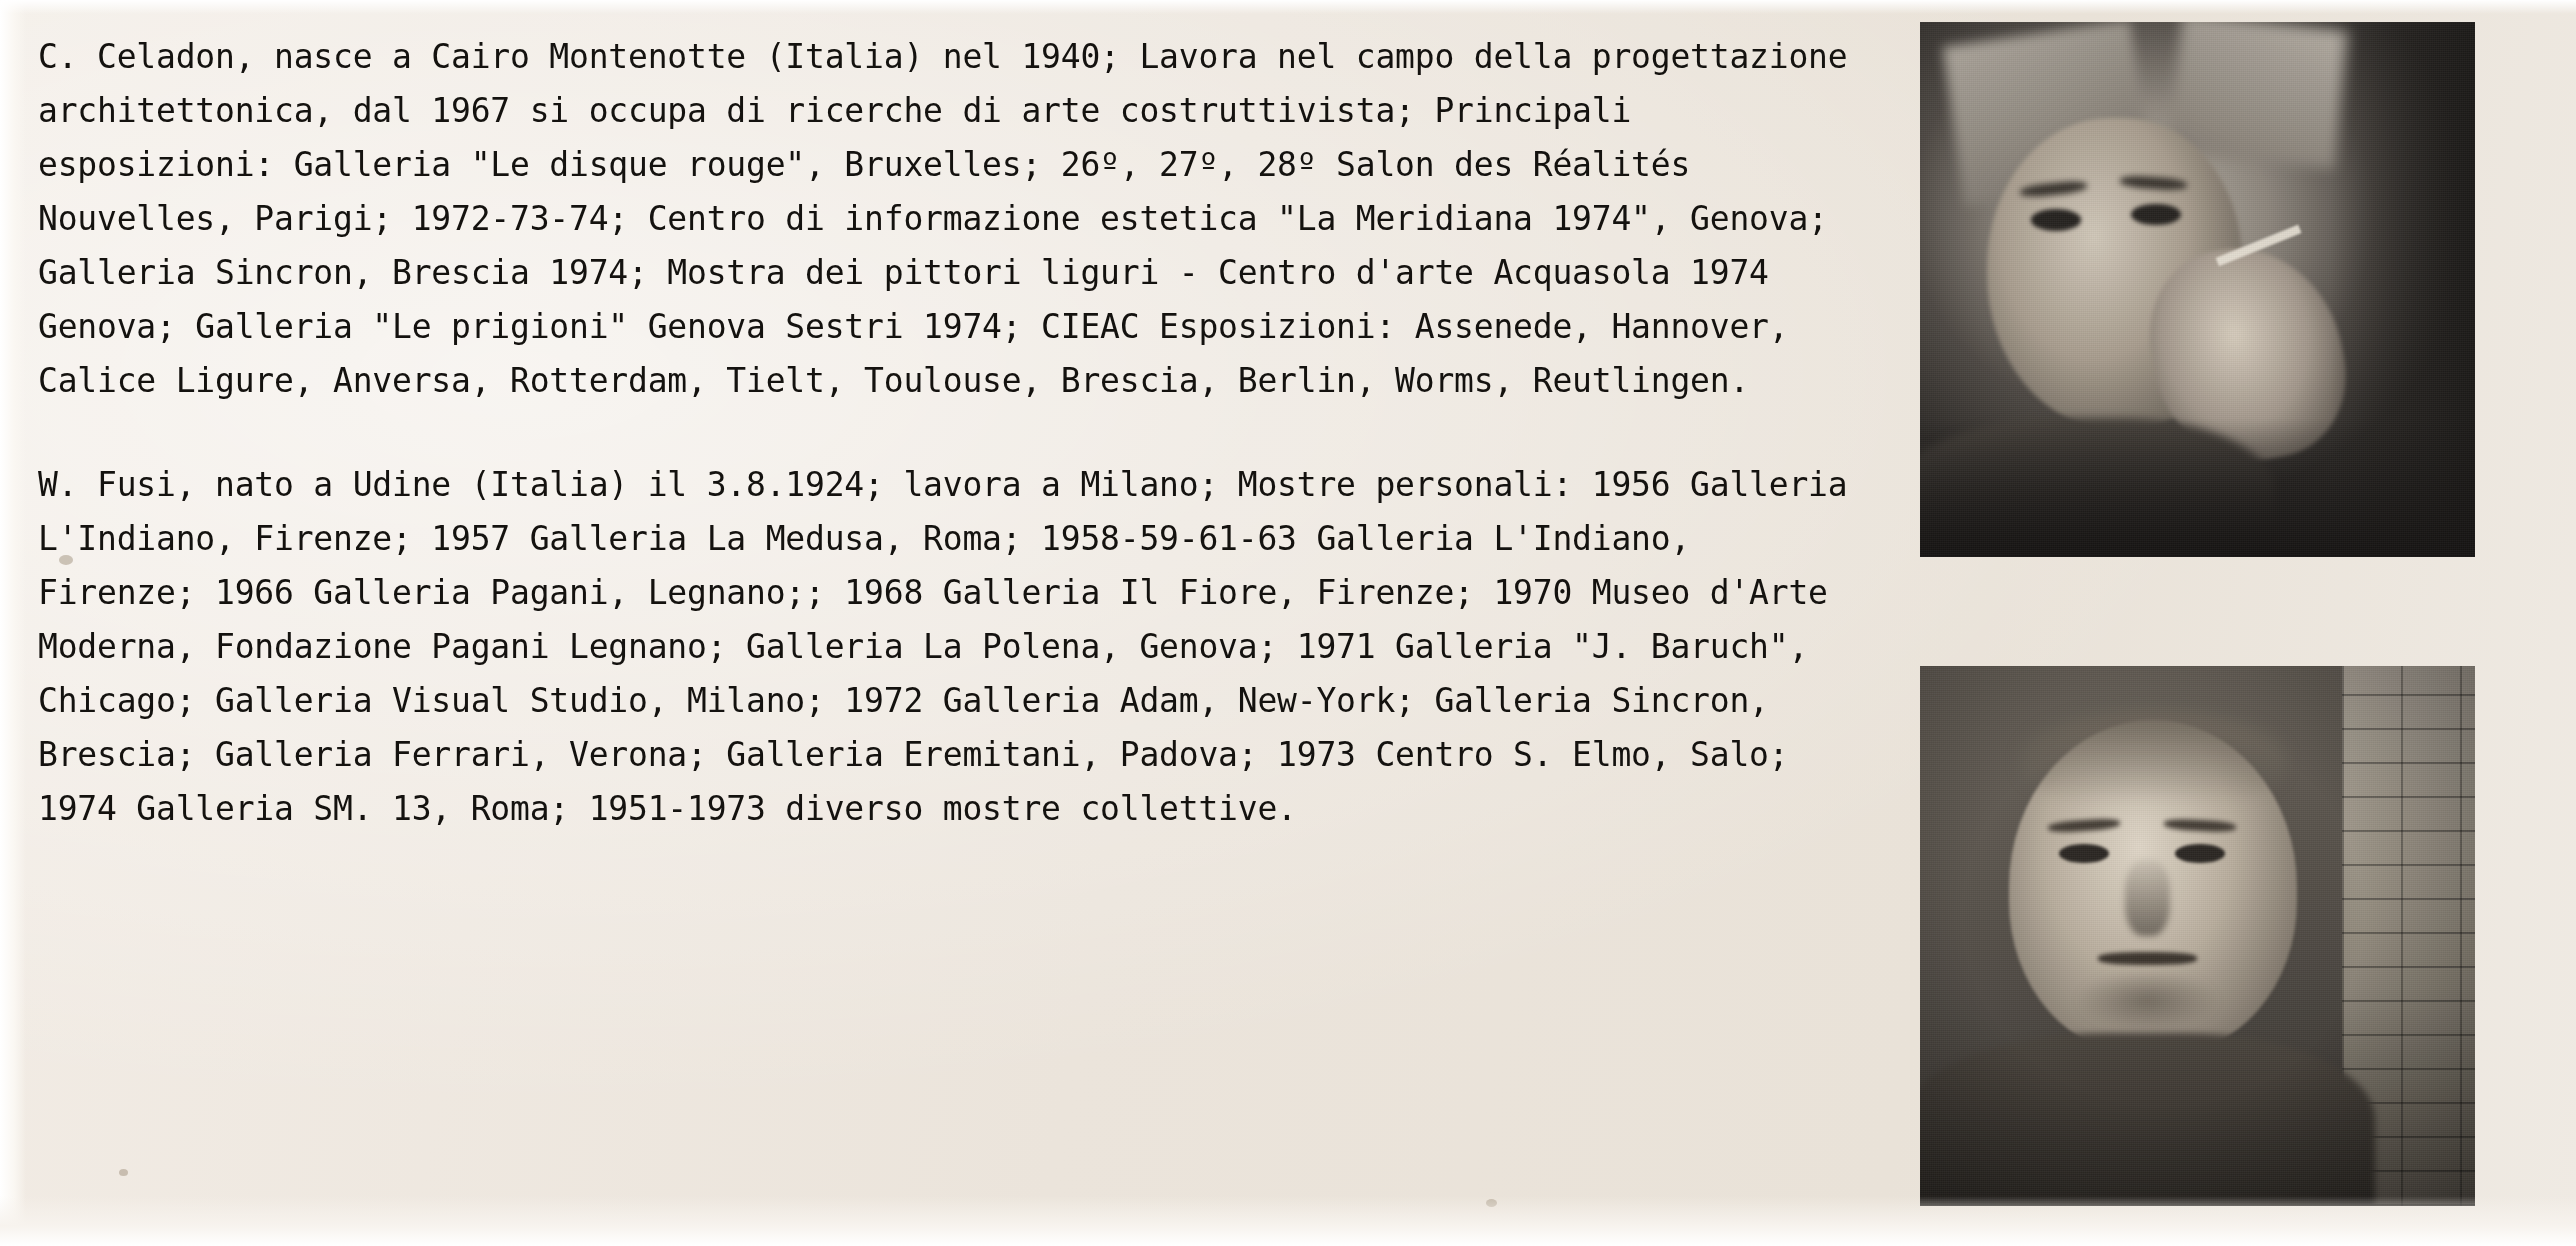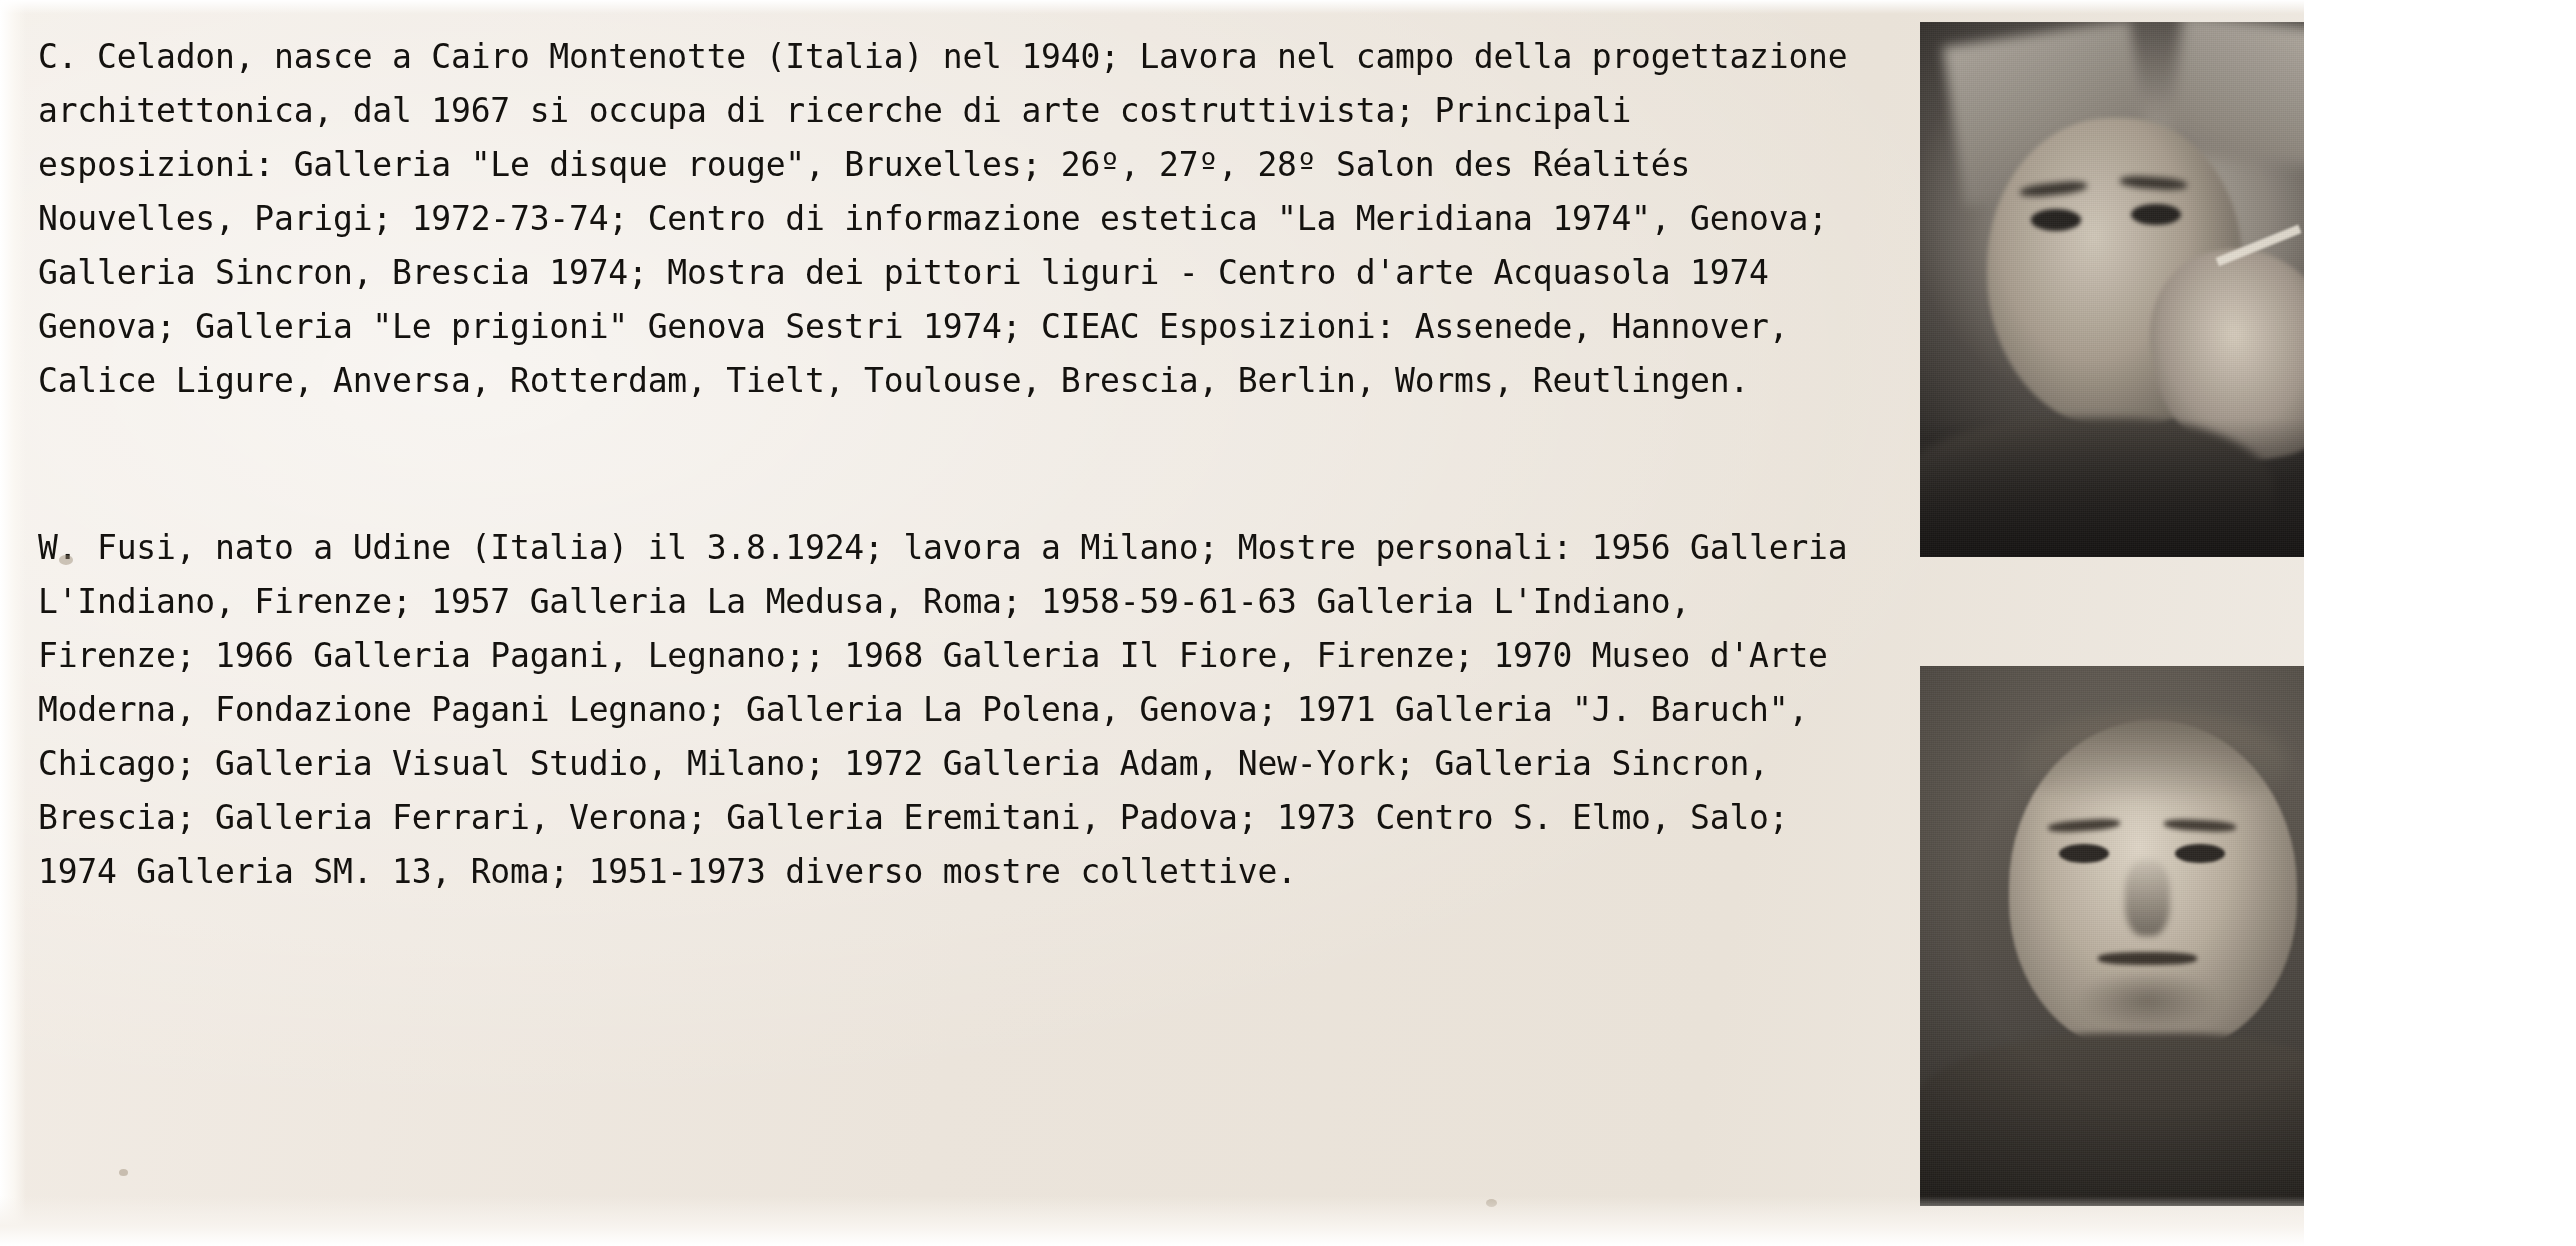--- a/index.html
+++ b/index.html
@@ -5,21 +5,21 @@
   html, body {
     margin: 0;
     padding: 0;
     background: #ffffff;
   }
   body {
     font-family: "DejaVu Sans Mono", monospace;
   }
   .page {
     position: relative;
-    width: 2304px;
+    width: 2576px;
     height: 1246px;
     background: #0f766e;
     overflow: hidden;
   }
   
   .paper-tint {
     position: absolute;
     inset: 0;
     background:
       radial-gradient(ellipse at 20% 30%, rgba(255,255,255,0.55), rgba(255,255,255,0) 60%),
@@ -57,21 +57,21 @@
 
   .bio {
     color: #14120f;
     font-size: 33px;
     line-height: 54px;
     letter-spacing: -0.2px;
     white-space: pre-wrap;
     word-break: break-word;
   }
   .bio.second {
-    margin-top: 113px;
+    margin-top: 50px;
   }
 
   .photo {
     position: absolute;
     background: #4a4743;
     overflow: hidden;
   }
   .photo-1 {
     left: 1920px;
     top: 22px;

